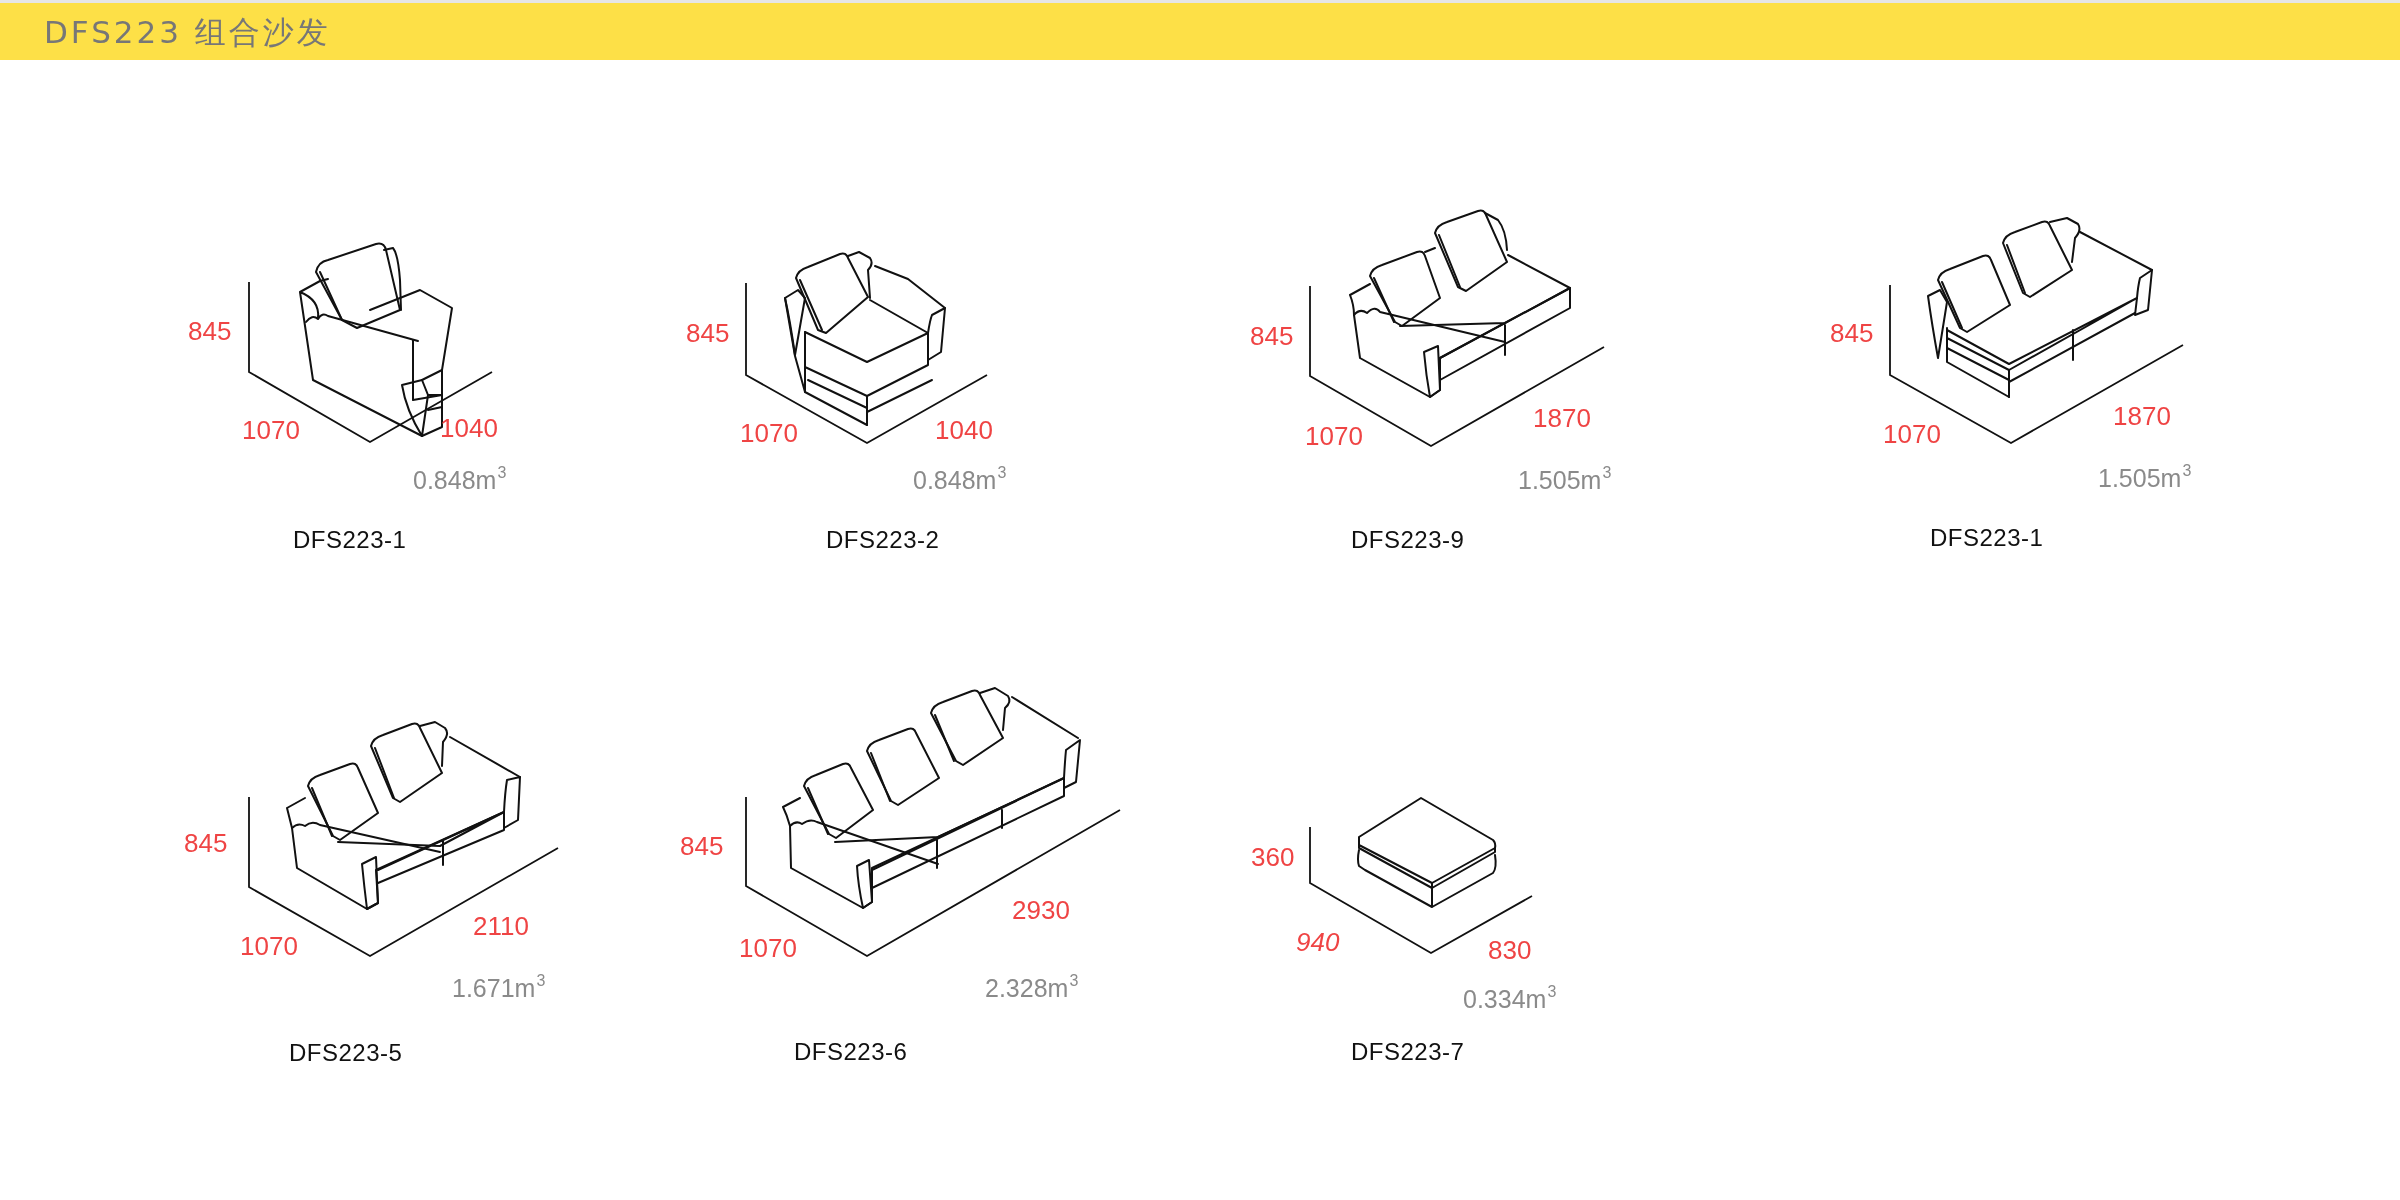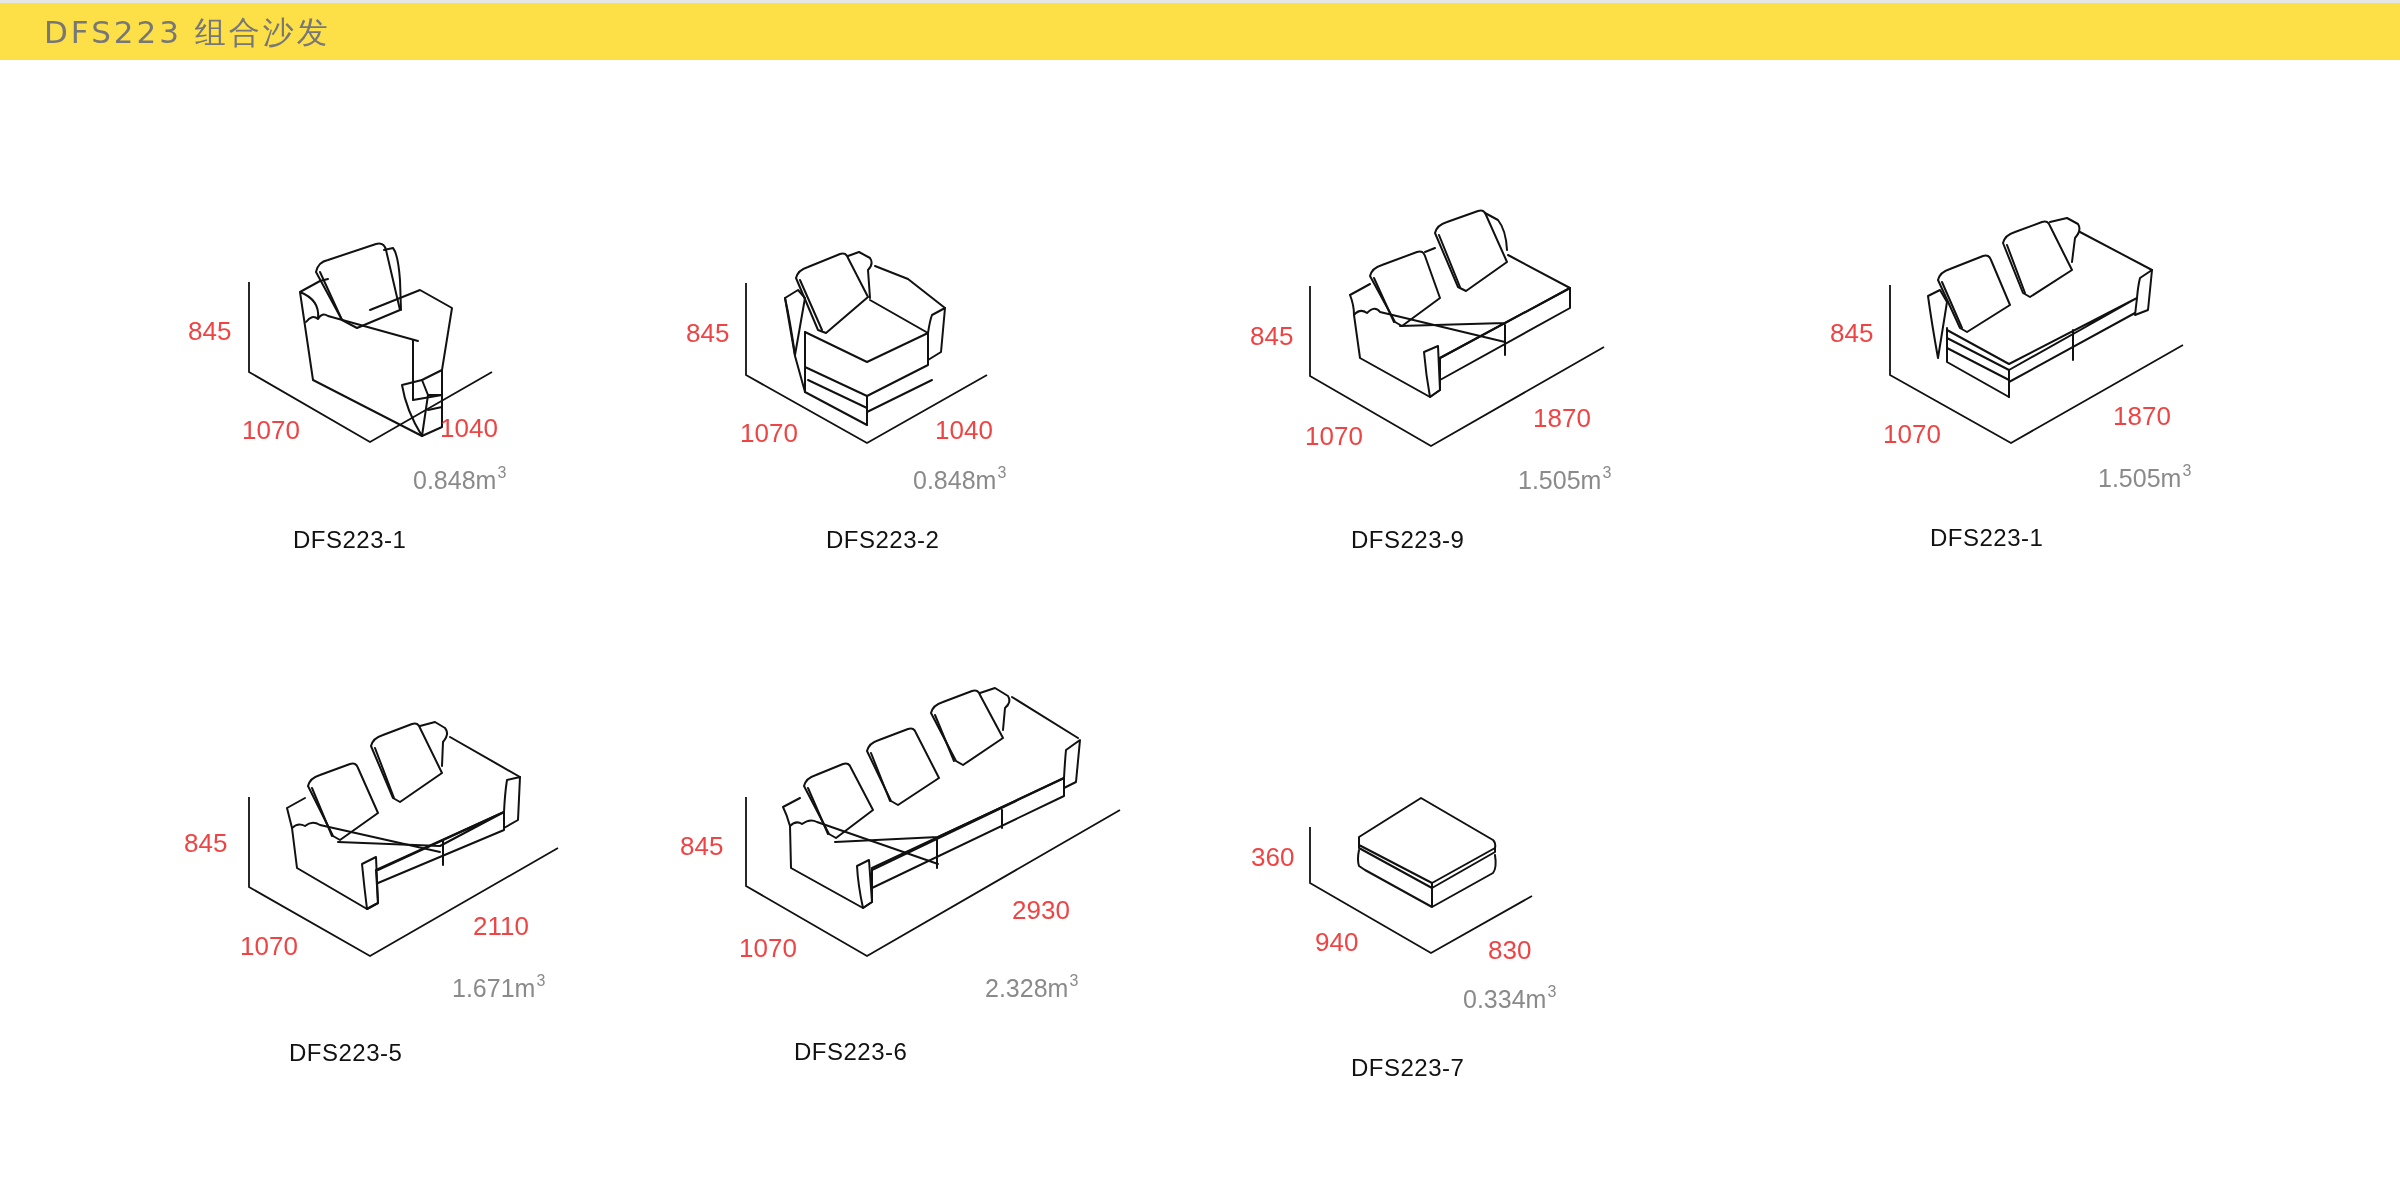--- a/index.html
+++ b/index.html
@@ -158,17 +158,17 @@
 </div>
 
 <div class="item" style="left:1230px;top:770px;width:380px;height:320px;text-align:right;">
   <svg width="380" height="320">
     <polyline class="ax" points="80,57 80,113 201,183 302,126"></polyline>
     <path class="ln" d="M129,67 L191,28 L263,70 Q266,73 265,78 L202,113 L129,75 Z"></path>
     <path class="ln" d="M129,75 L129,78 L202,118 L202,113 M202,118 L265,82 L265,78"></path>
     <path class="ln" d="M129,80 Q127,90 129,96 L135,100 L202,137 L202,118 M202,137 L263,103 Q267,98 265,85"></path>
   </svg>
   <span class="dim" style="left:21px;top:74px;">360</span>
-  <span class="dim" style="left:85px;top:159px;">940</span>
+  <span class="dim" style="left:66px;top:159px;font-style:italic;">940</span>
   <span class="dim" style="left:258px;top:167px;">830</span>
   <span class="vol" style="left:233px;top:217px;"><span>0.334</span><span>m</span><sup>3</sup></span>
-  <span class="code" style="left:121px;top:270px;margin-top:16px;">DFS223-7</span>
+  <span class="code" style="left:121px;top:270px;">DFS223-7</span>
 </div>
 
 </body></html>

